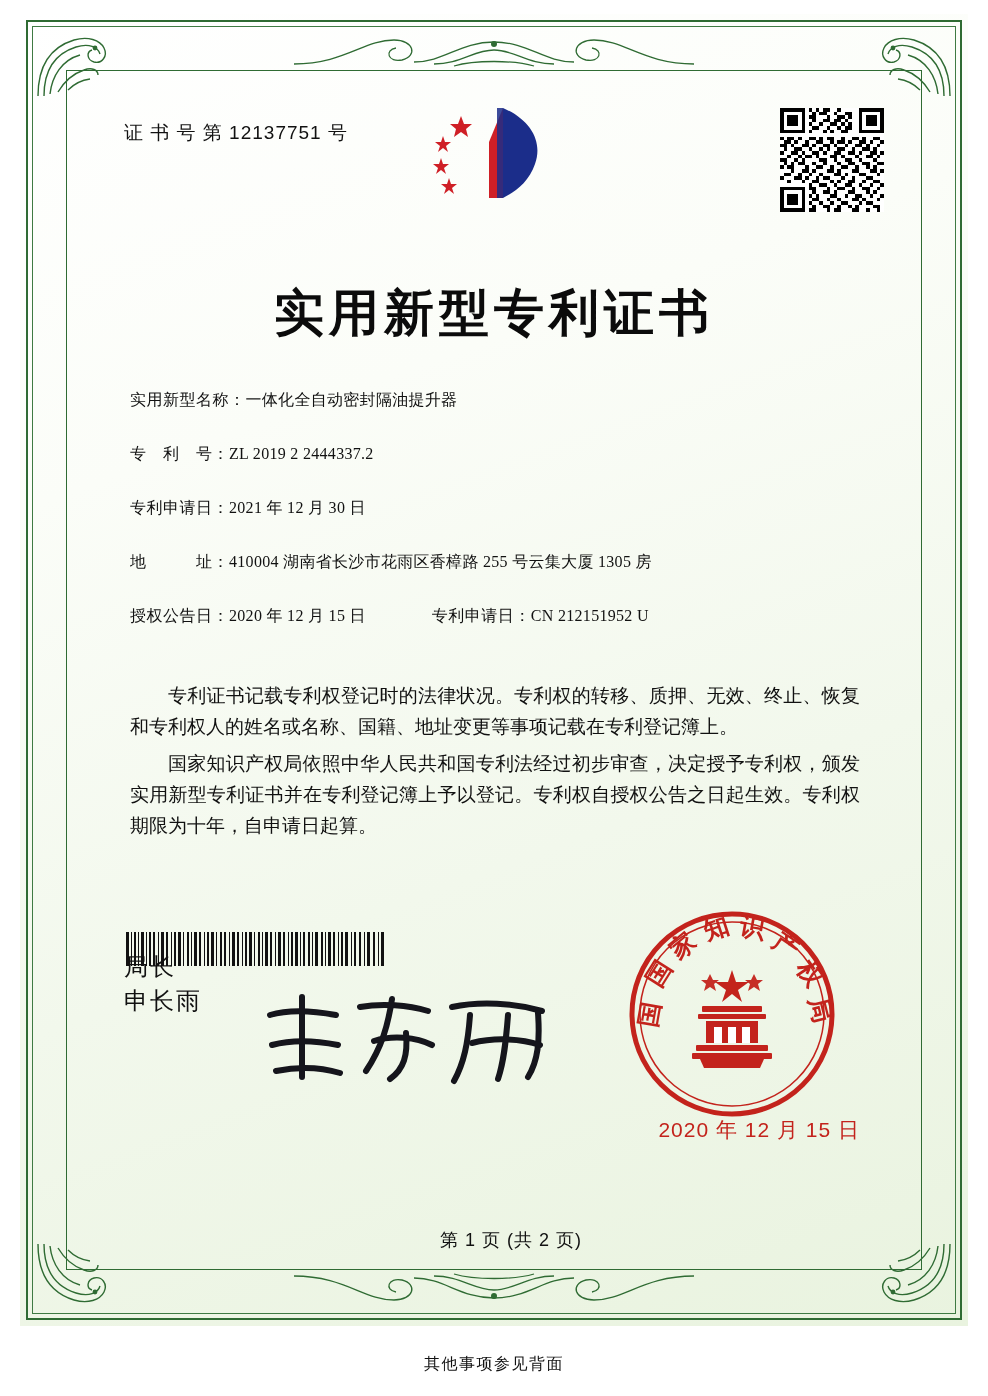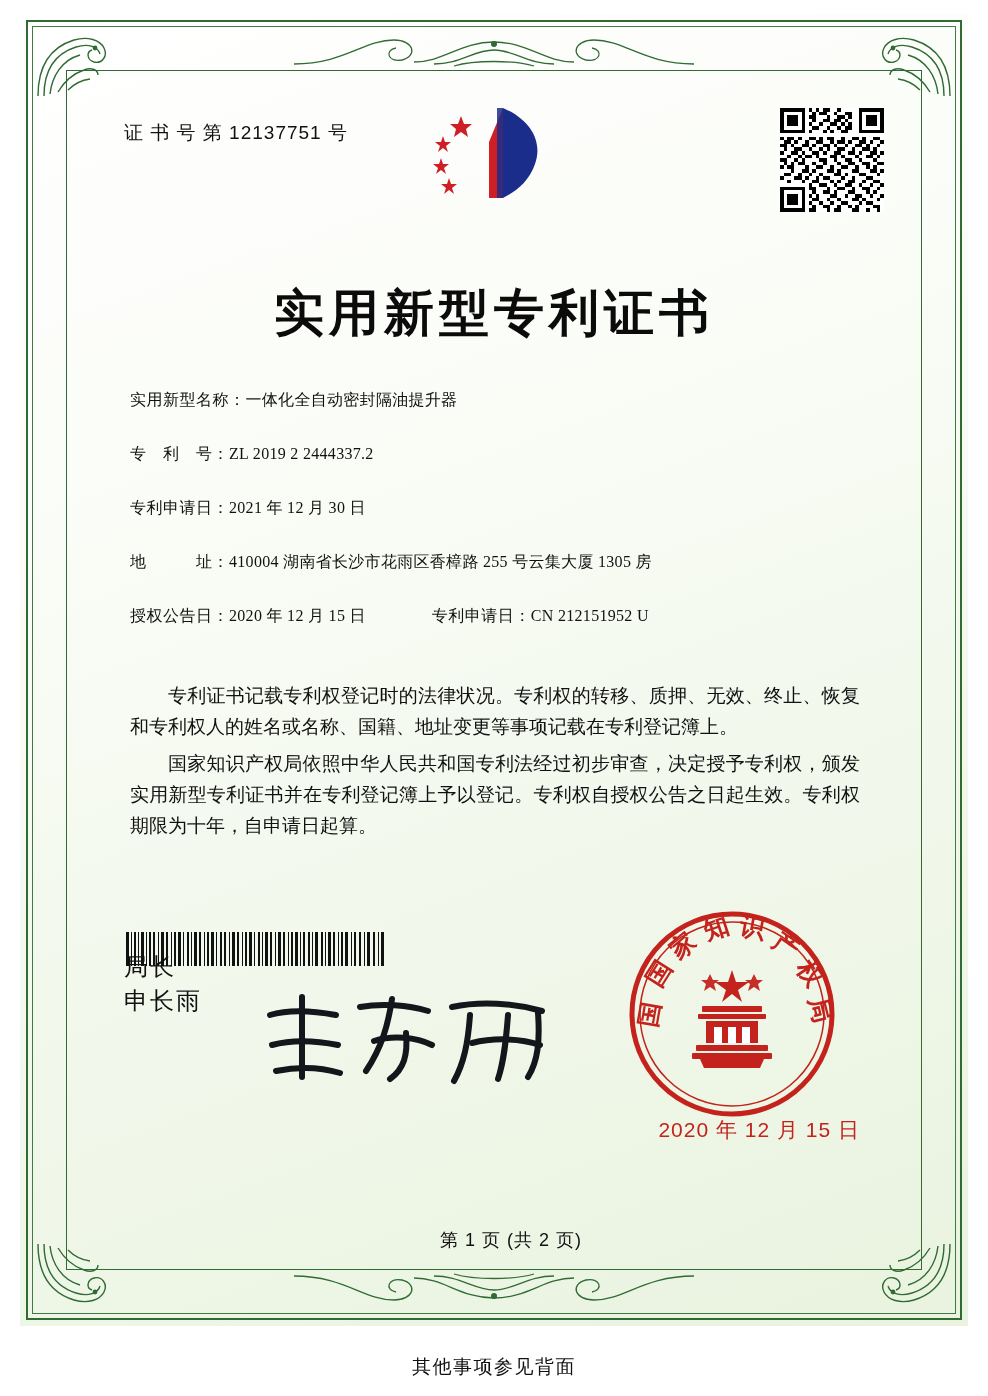--- a/index.html
+++ b/index.html
@@ -224,21 +224,21 @@
     letter-spacing: 1px;
     margin-left: 17px;
   }
 
   .outside-note {
     position: absolute;
     left: 0;
     right: 0;
     top: 1354px;
     text-align: center;
-    font-size: 19px;
+    font-size: 16px;
     font-family: "Liberation Sans", sans-serif;
     color: #111;
     letter-spacing: 1.5px;
   }
 </style>
 </head>
 <body>
 
 <div id="certificate">
 

